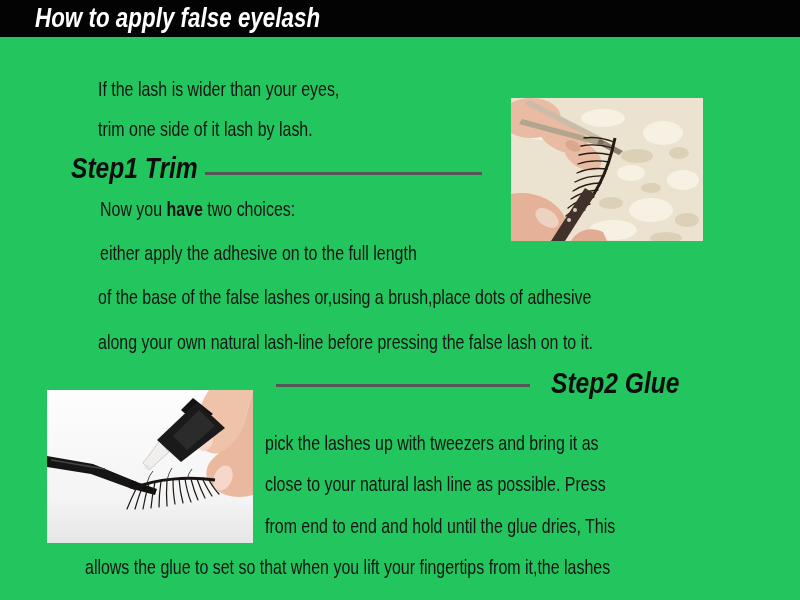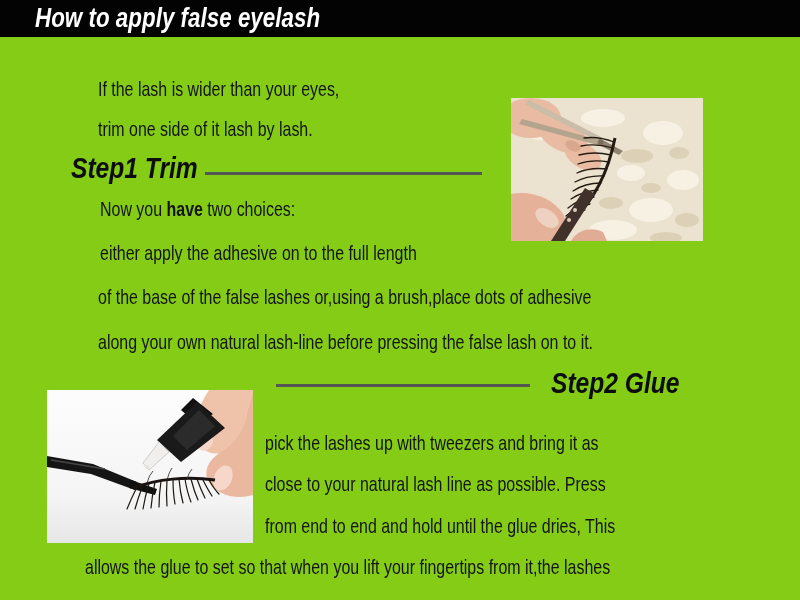--- a/index.html
+++ b/index.html
@@ -1,18 +1,18 @@
 <!DOCTYPE html>
 <html><head>
 <meta charset="utf-8">
 <style>
   html,body { margin:0; padding:0; background:#ffffff; }
   .page {
     position:relative; width:800px; height:600px; overflow:hidden;
-    background:#84cc16;
+    background:#22c55e;
     font-family:"Liberation Sans", sans-serif;
   }
   .titlebar {
     position:absolute; left:0; top:0; width:800px; height:37px;
     background:#030303;
   }
   .title {
     position:absolute; left:35px; top:0; margin:0;
     color:#FFFFFF; font-size:28px; line-height:36px;
     font-weight:bold; font-style:italic; white-space:nowrap;

